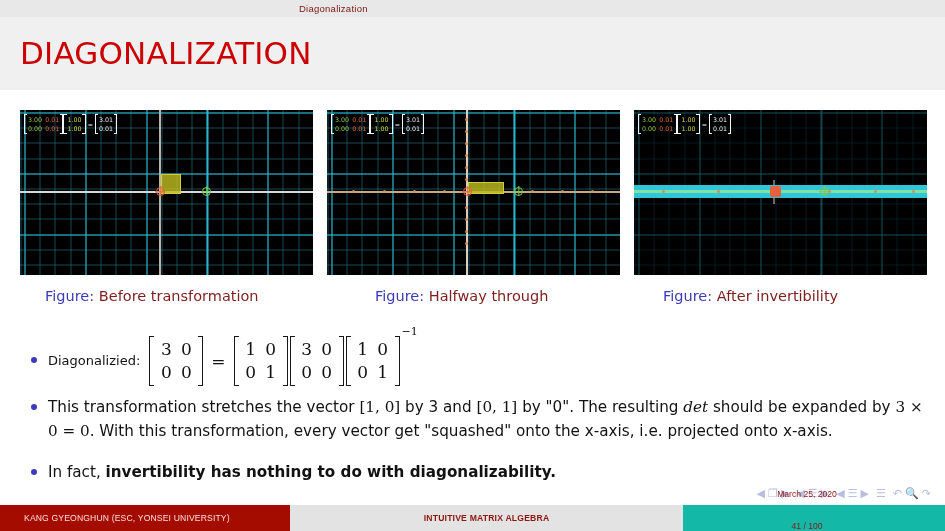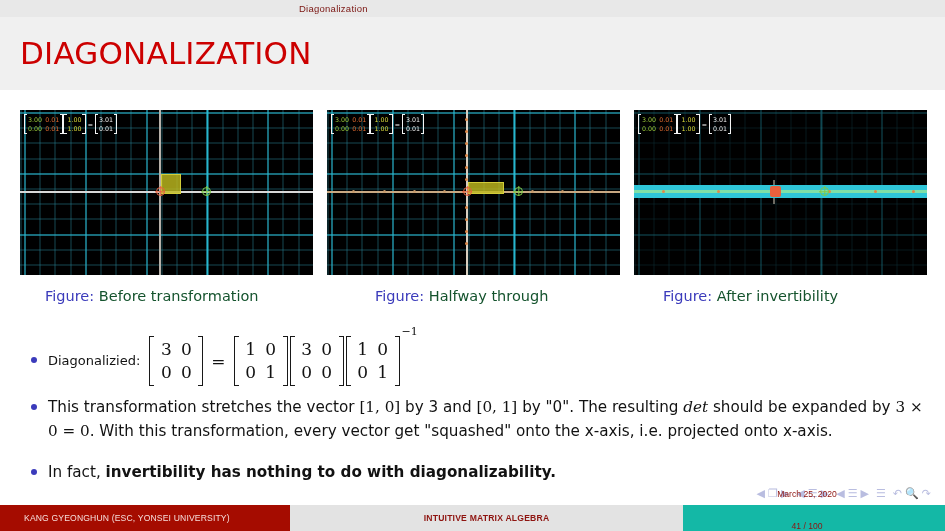--- a/index.html
+++ b/index.html
@@ -245,21 +245,21 @@
 
   
   .caption {
     position: absolute;
     top: 288px;
     font-size: 14.5px;
     font-family: "DejaVu Sans", sans-serif;
     white-space: nowrap;
   }
   .caption .lbl { color: #3b3bbb; }
-  .caption .txt { color: #14532d; }
+  .caption .txt { color: #7f1d1d; }
   .cap1 { left: 45px; }
   .cap2 { left: 375px; text-align: center; }
   .cap3 { left: 663px; }
 
   
   .body {
     position: absolute;
     left: 30px;
     top: 330px;
     width: 900px;

